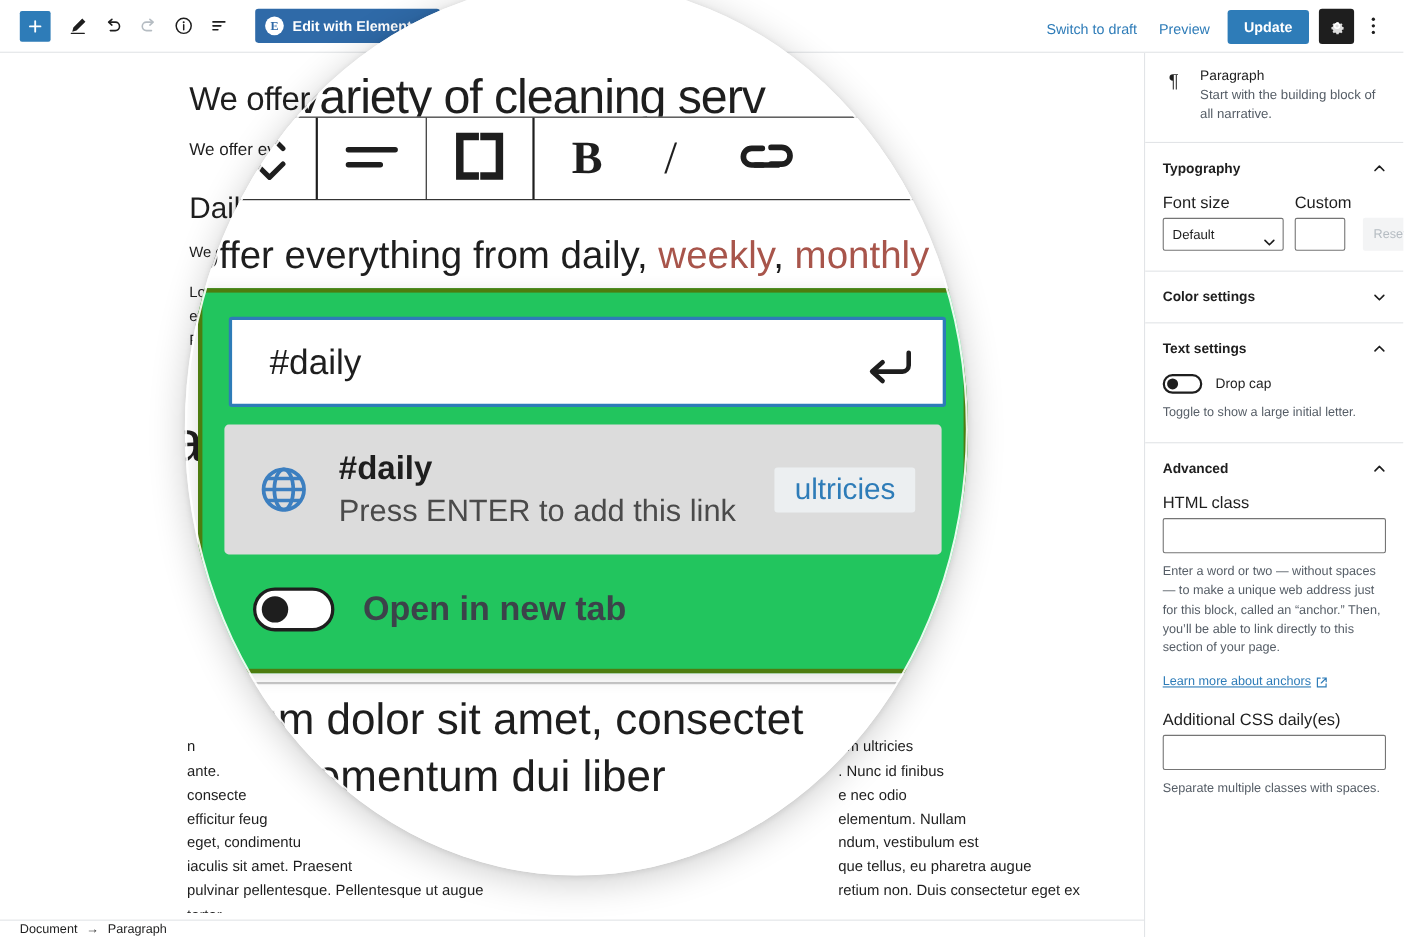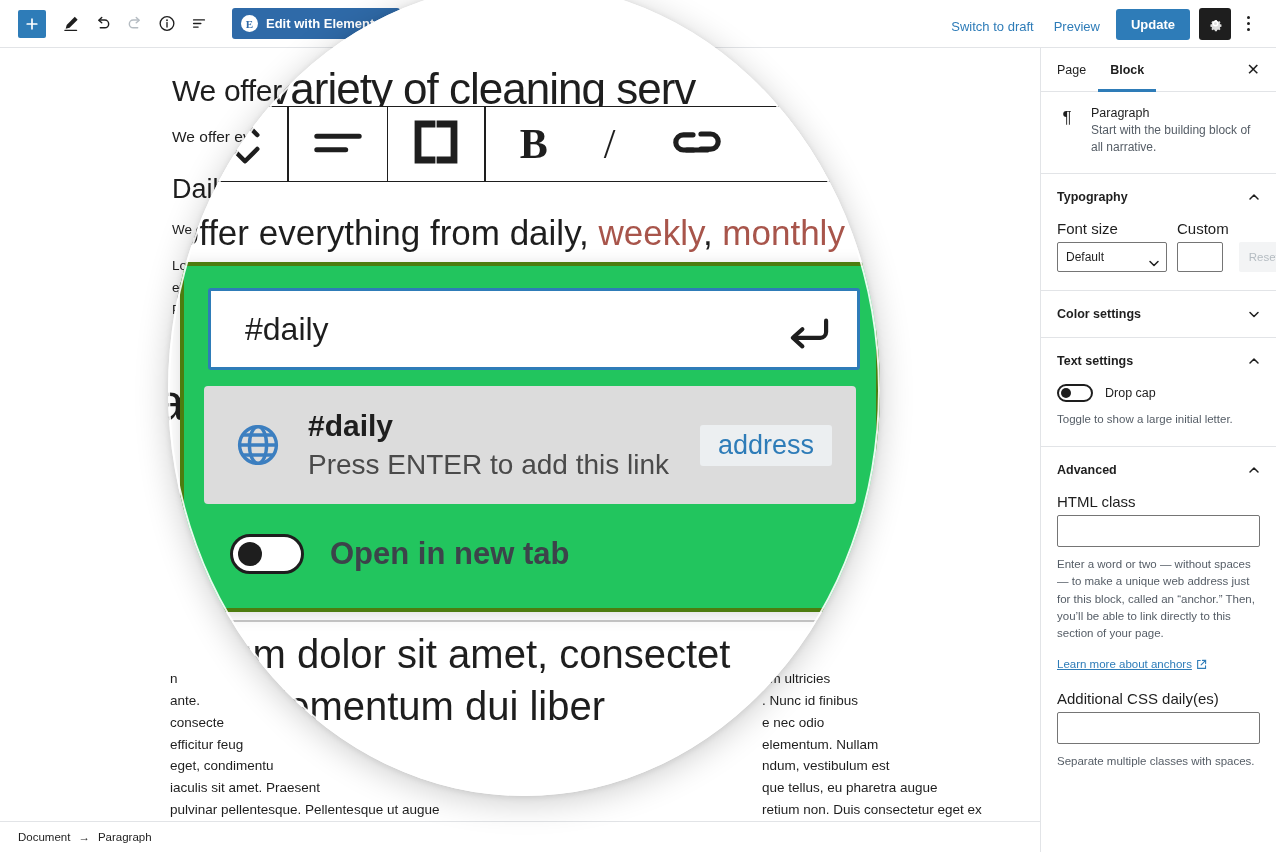--- a/index.html
+++ b/index.html
@@ -116,21 +116,21 @@
   .para { font-size:15.5px; line-height:1.45; color:#1e1e1e; margin: 0 0 16px; }
   .para a { color:#a8554b; text-decoration:none; }
   .para-sm { font-size:13.5px; line-height:1.62; color:#1e1e1e; margin:0 0 14px; }
   .h3 { font-size:27px; font-weight:400; color:#1e1e1e; margin: 26px 0 14px; }
 
   
   .dot { position:absolute; width:7px;height:7px;border-radius:50%; }
 
   
   .breadcrumb {
-    position:absolute; left:0; bottom:0; width:1040px; height:31px;
+    position:absolute; left:0; bottom:0; width:1040px; height:16px;
     border-top:1px solid #e2e4e7; background:#fff; display:flex; align-items:center;
     padding-left:18px; gap:8px; font-size:11.5px; color:#1e1e1e; z-index:3;
   }
 
   
   .mag-wrap {
     position:absolute; left:168px; top:-16px; width:712px; height:812px;
     z-index: 20; pointer-events:none;
   }
   .mag-circle {
@@ -399,46 +399,41 @@
               <svg width="48" height="48" viewBox="0 0 24 24" fill="none">
                 <circle cx="12" cy="12" r="9.2" stroke="#3c7fc0" stroke-width="1.7"></circle>
                 <ellipse cx="12" cy="12" rx="4.3" ry="9.2" stroke="#3c7fc0" stroke-width="1.7"></ellipse>
                 <path d="M2.8 12h18.4M4.2 7h15.6M4.2 17h15.6" stroke="#3c7fc0" stroke-width="1.7"></path>
               </svg>
             </span>
             <span>
               <span class="z-sug-title">#daily</span>
               <span class="z-sug-sub" style="display:block;">Press ENTER to add this link</span>
             </span>
-            <span class="z-badge">address</span>
+            <span class="z-badge">ultricies</span>
           </div>
 
           <div class="z-newtab">
             <span class="z-tgl"></span>
             <span class="z-newtab-label">Open in new tab</span>
           </div>
         </div>
 
       </div>
     </div>
     <div class="mag-rim"></div>
   </div>
 
   <div class="breadcrumb">
     <span>Document</span>
     <span>→</span>
     <span>Paragraph</span>
   </div>
 
   <div class="sidebar">
-    <div class="sb-tabs">
-      <button class="sb-tab">Page</button>
-      <button class="sb-tab active">Block</button>
-      <button class="sb-close">✕</button>
-    </div>
 
     <div class="sb-blockcard">
       <span class="sb-blockicon">¶</span>
       <span>
         <span class="sb-blocktitle" style="display:block;">Paragraph</span>
         <span class="sb-blockdesc" style="display:block;">Start with the building block of all narrative.</span>
       </span>
     </div>
 
     <div class="sb-panel">

